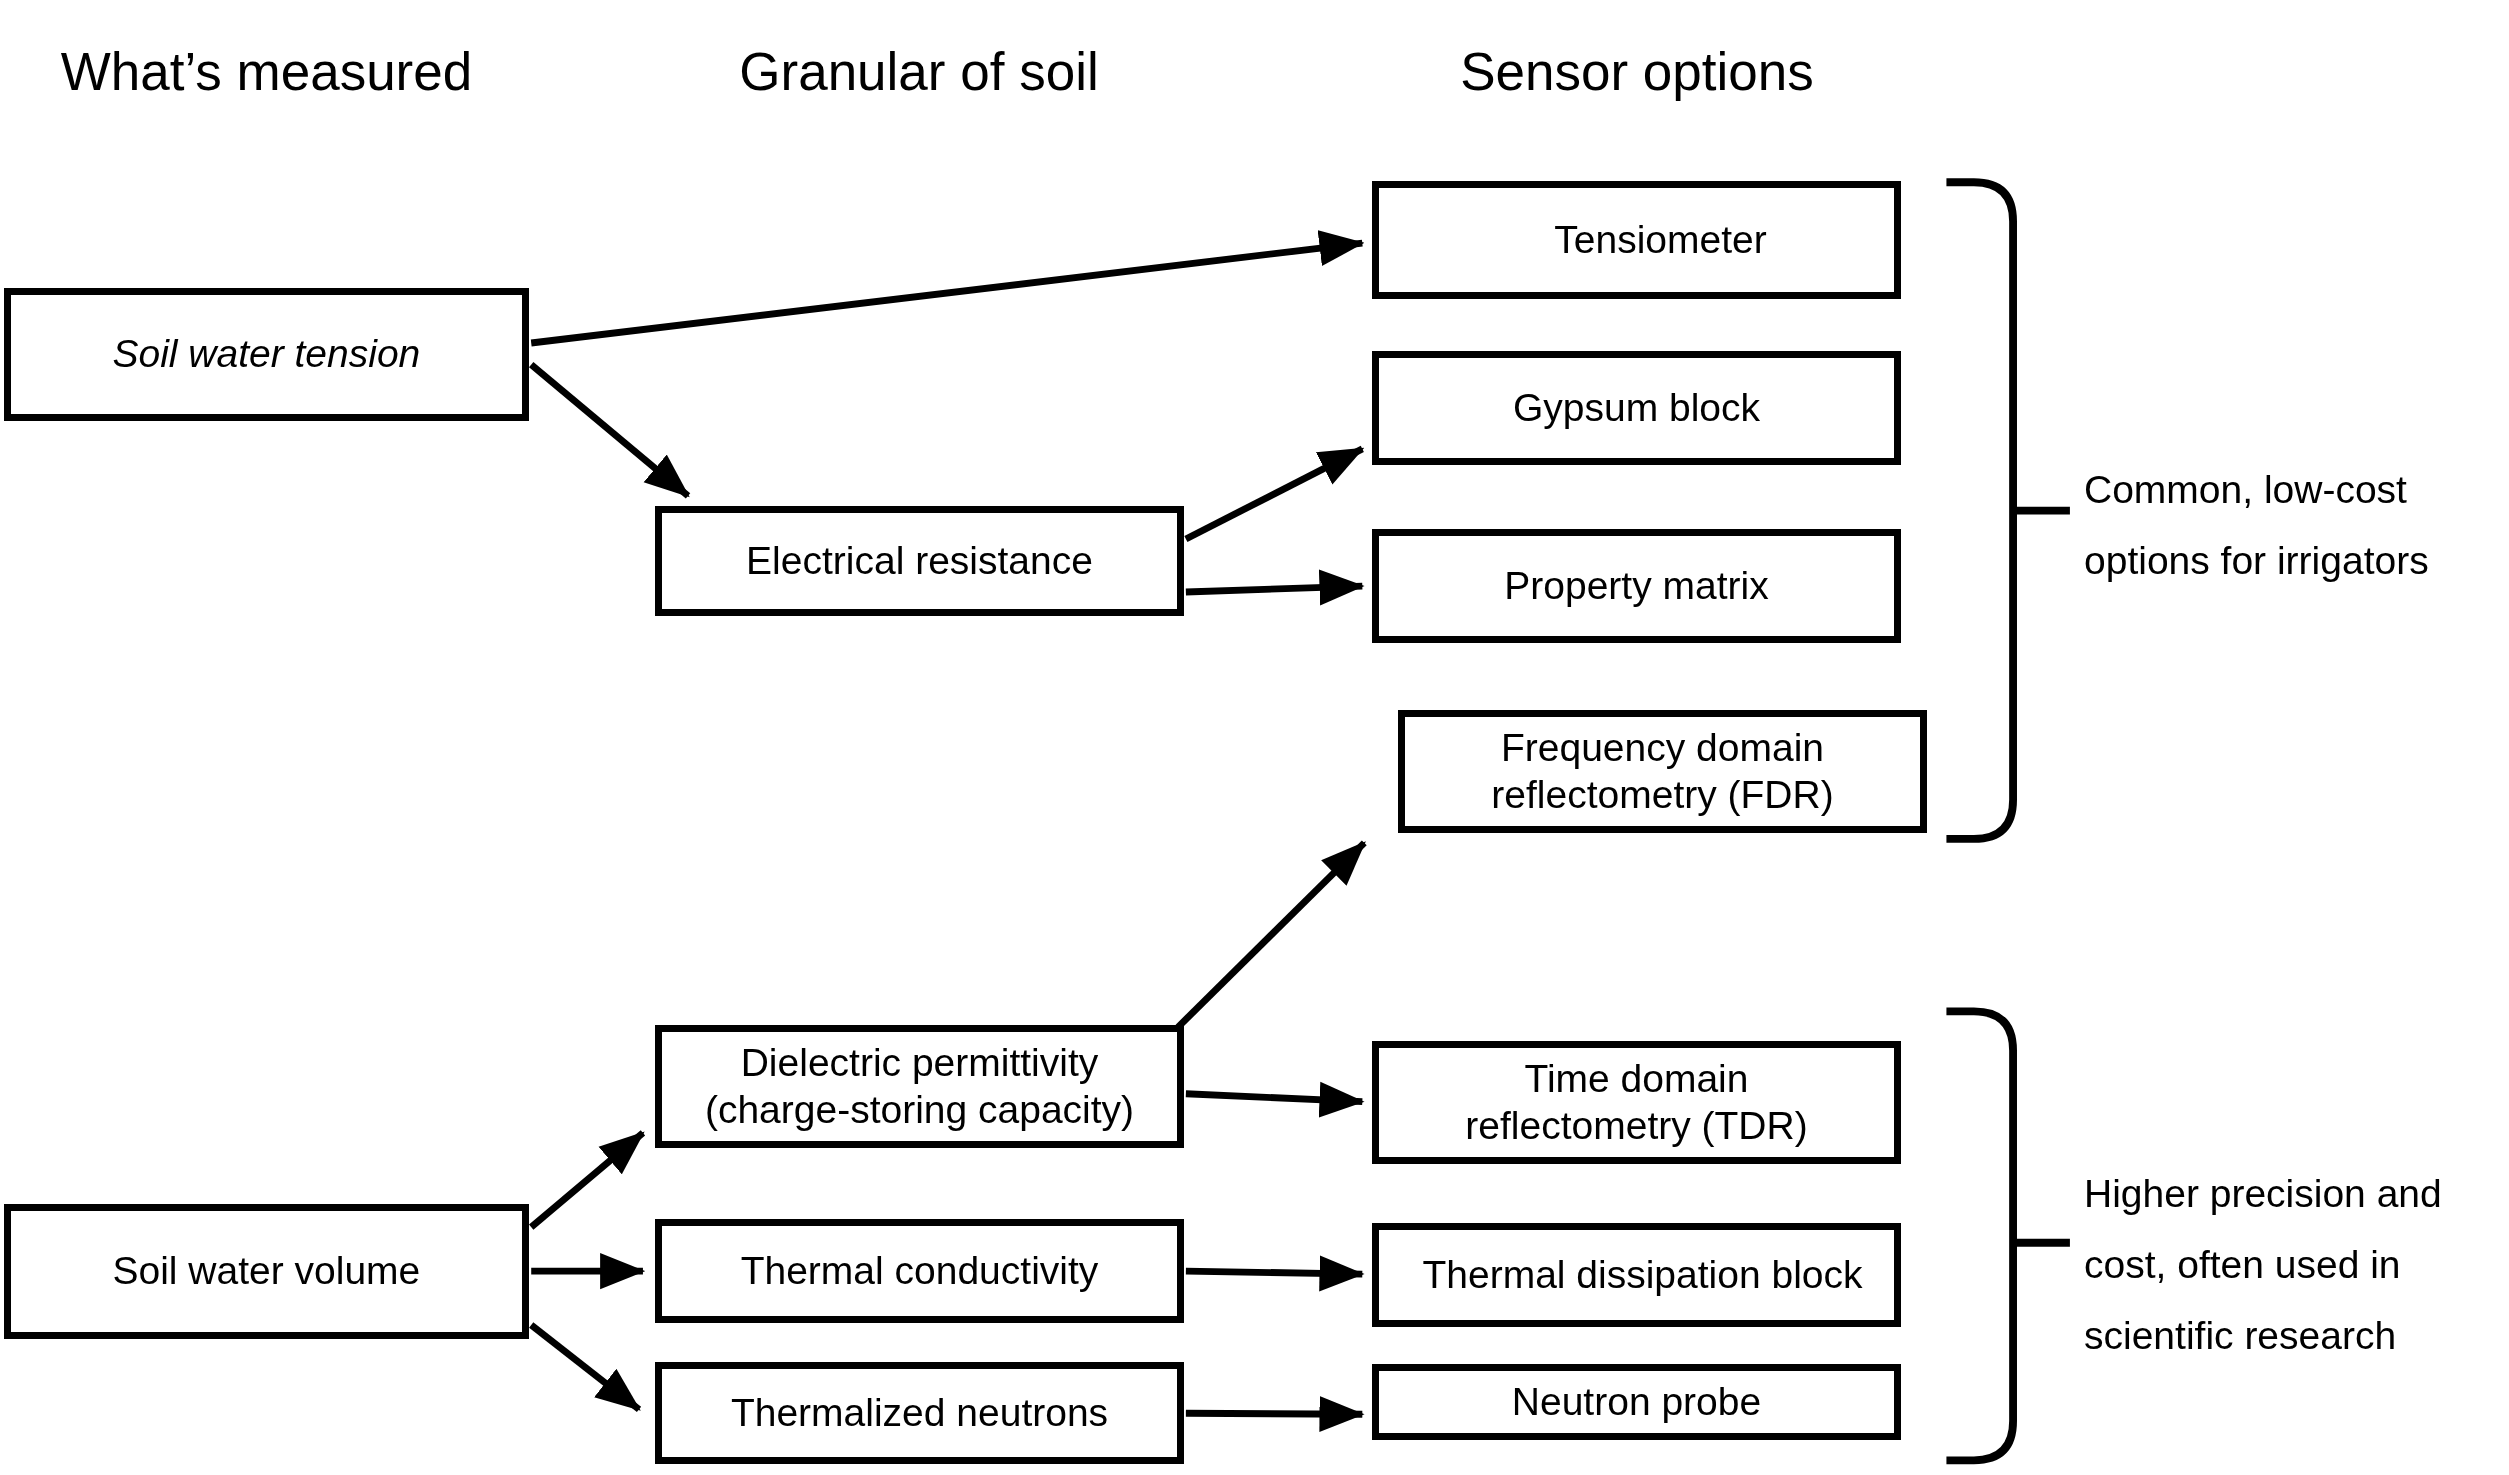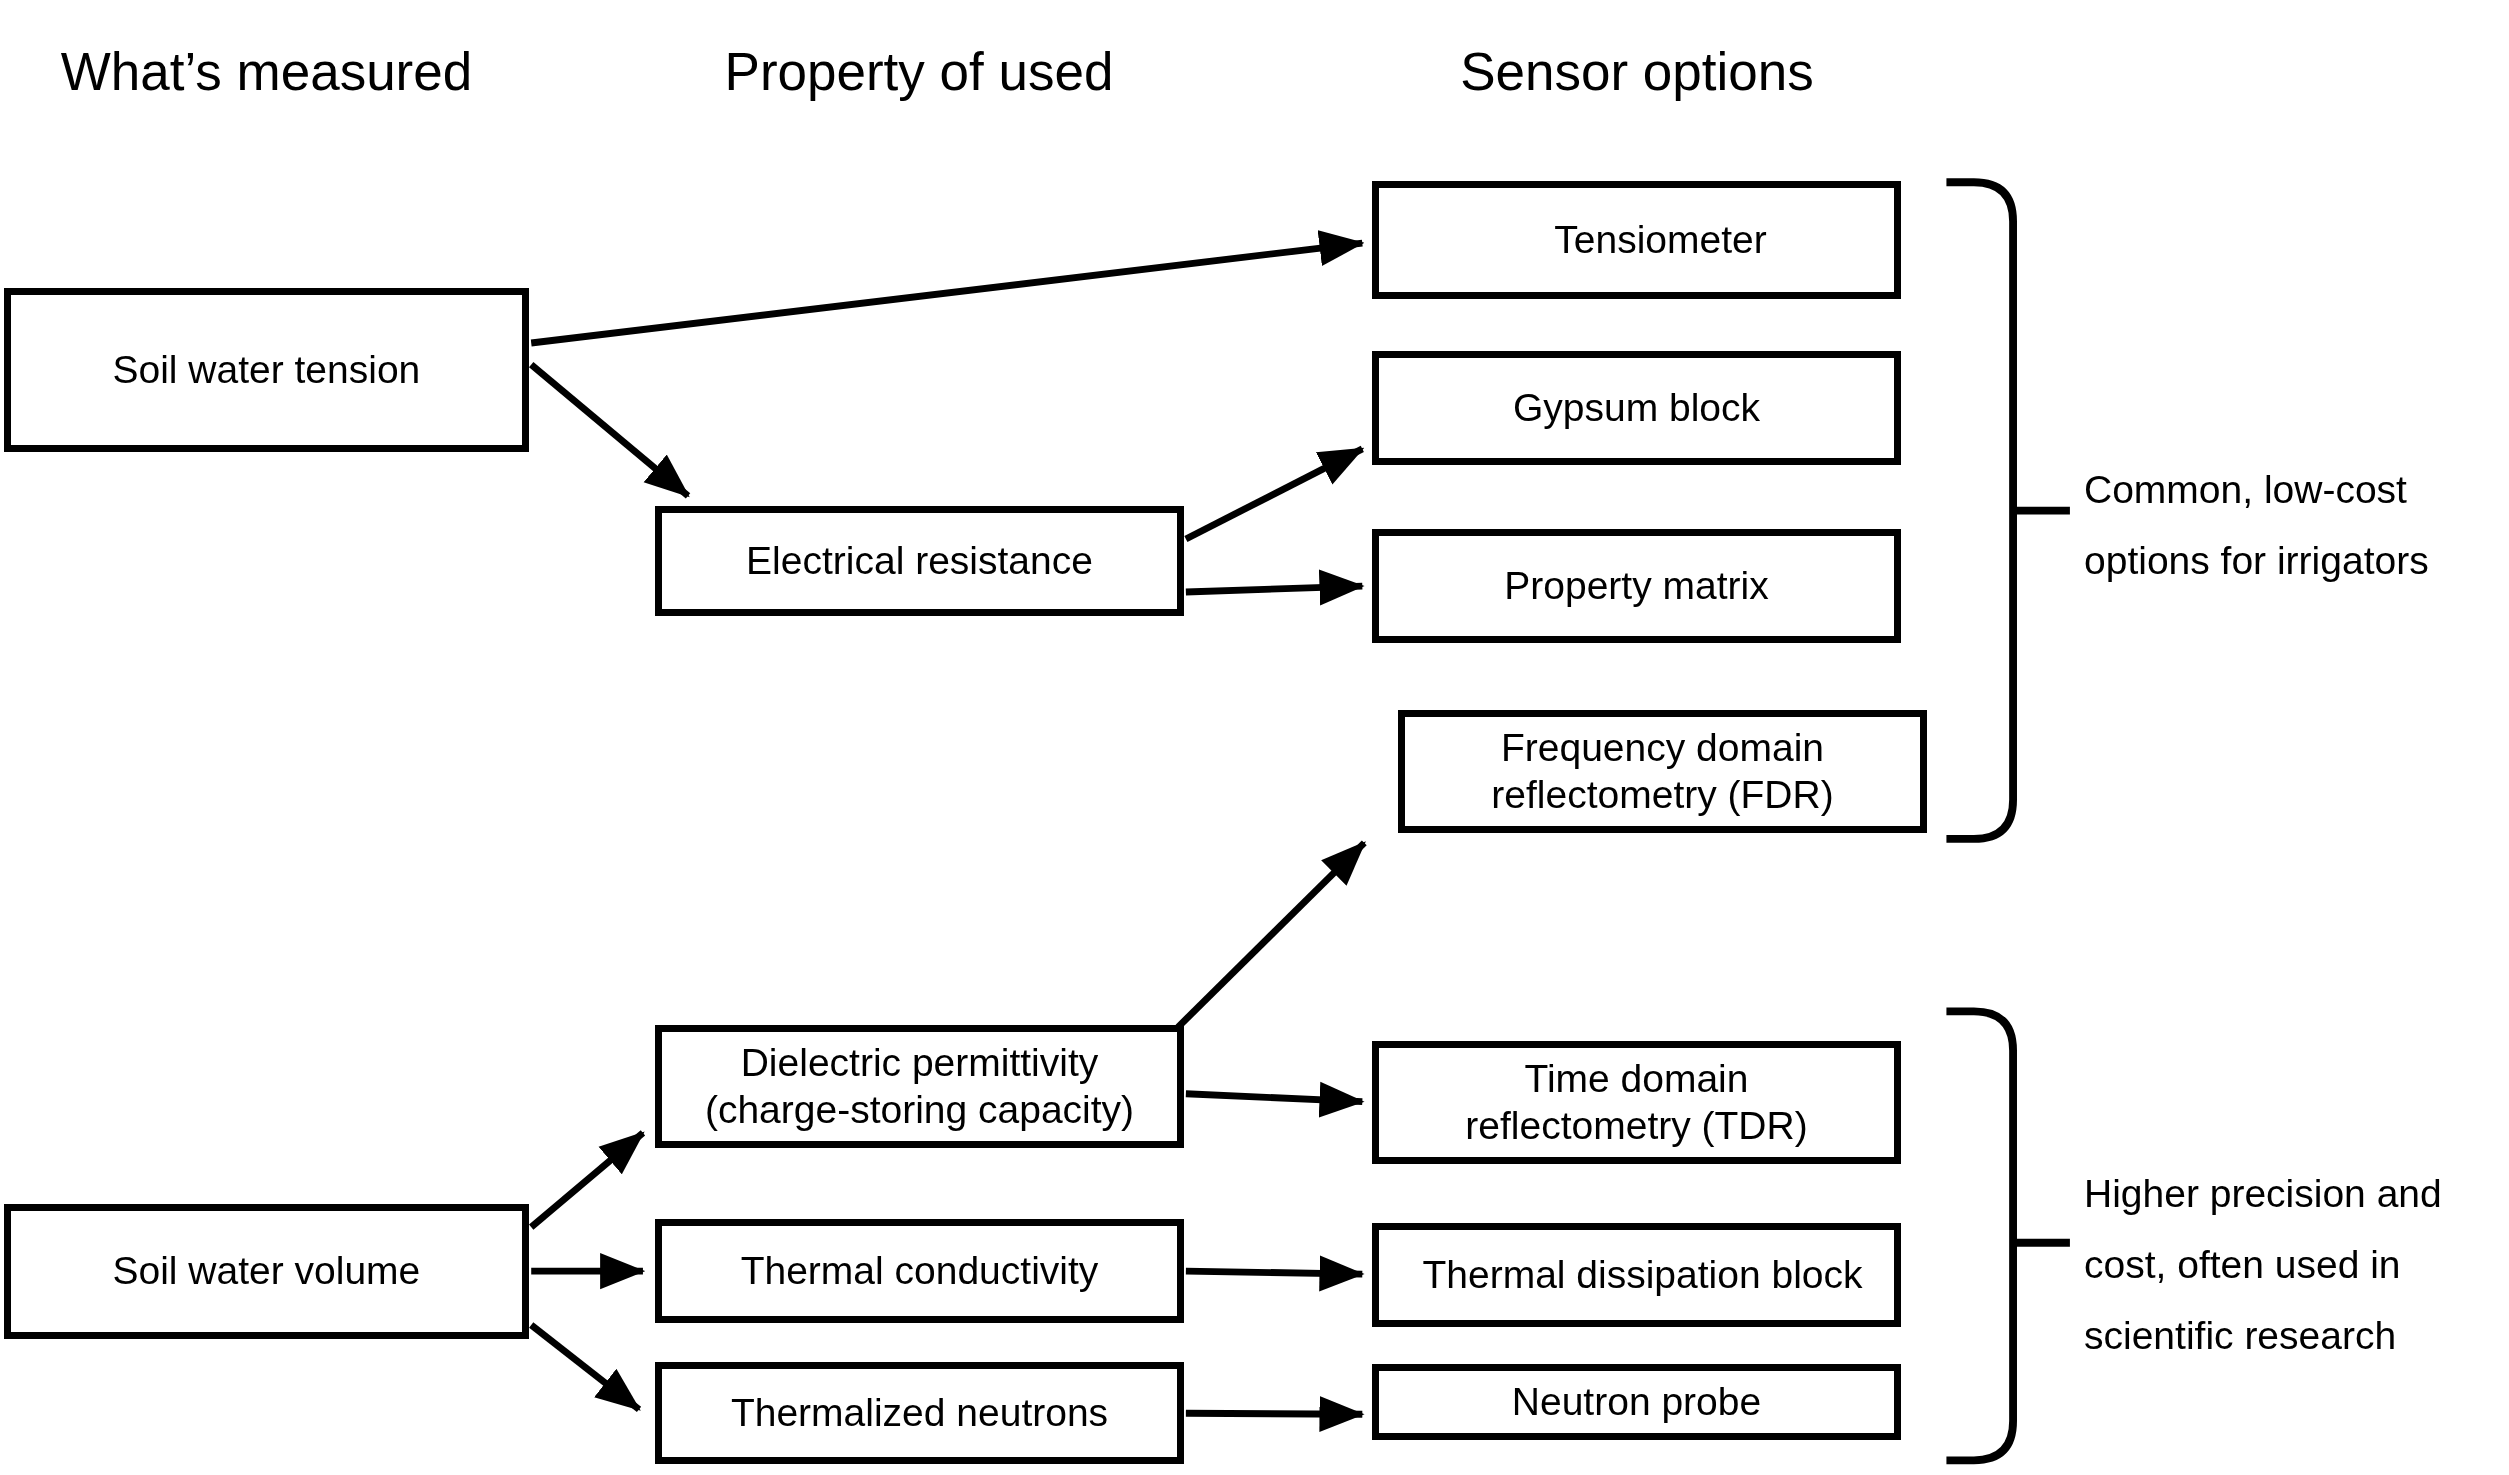--- a/index.html
+++ b/index.html
@@ -18,21 +18,21 @@
   #header-sensors  { left:1343px; width:588px; }
 
   .node {
     position:absolute; box-sizing:border-box;
     background:var(--paper); border:7.8px solid var(--ink);
     display:flex; align-items:center; justify-content:center;
     text-align:center; font-size:39px; line-height:1.2;
     white-space:pre-line; color:var(--ink);
   }
   
-  #box-swt  { left:3.9px;    top:288px;  width:525px; height:164px; }
+  #box-swt  { left:3.9px;    top:288px;  width:525px; height:133px;font-style:italic; }
   #box-swv  { left:3.9px;    top:1204px; width:525px; height:135px; }
   
   #box-er   { left:655px;  top:506px;  width:529px; height:110px; }
   #box-dp   { left:655px;  top:1025px; width:529px; height:123px; }
   #box-tc   { left:655px;  top:1219px; width:529px; height:104px; }
   #box-tn   { left:655px;  top:1362px; width:529px; height:102px; }
   
   #box-tens { left:1372px; top:181px;  width:529px; height:118px;padding-left:48px; }
   #box-gyp  { left:1372px; top:351px;  width:529px; height:114px;text-align:center; }
   #box-gran { left:1372px; top:529px;  width:529px; height:114px; }
@@ -52,21 +52,21 @@
   .edge { stroke:var(--ink); stroke-width:7; fill:none; }
   .bracket { stroke:var(--ink); stroke-width:8; fill:none; }
   .arrowhead { fill:var(--ink); stroke:none; }
 </style>
 </head>
 <body>
 
 <div class="canvas">
 
   <div class="col-header" id="header-measured">What’s measured</div>
-  <div class="col-header" id="header-property">Property of used</div>
+  <div class="col-header" id="header-property">Granular of soil</div>
   <div class="col-header" id="header-sensors">Sensor options</div>
 
   <svg class="overlay" viewBox="0 0 2560 1505">
     <defs>
       <marker id="ah" viewBox="0 0 10 8" refX="9.5" refY="4" markerWidth="46" markerHeight="38" markerUnits="userSpaceOnUse" orient="auto">
         <path class="arrowhead" d="M 0 0 L 10 4 L 0 8 Z"></path>
       </marker>
     </defs>
 
     <line class="edge" x1="542" y1="350" x2="1390" y2="248" marker-end="url(#ah)"></line>

